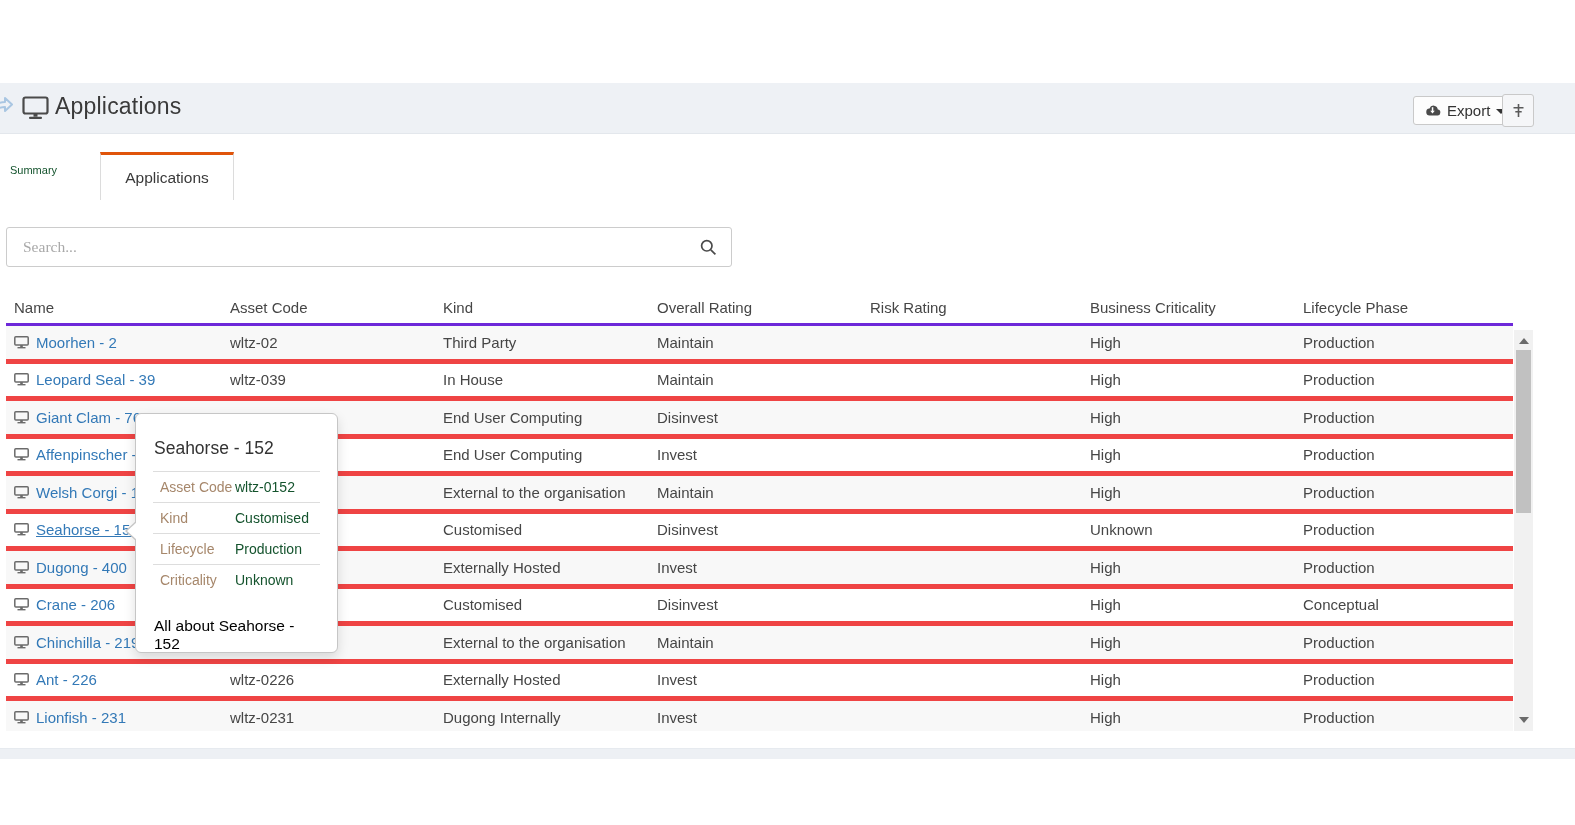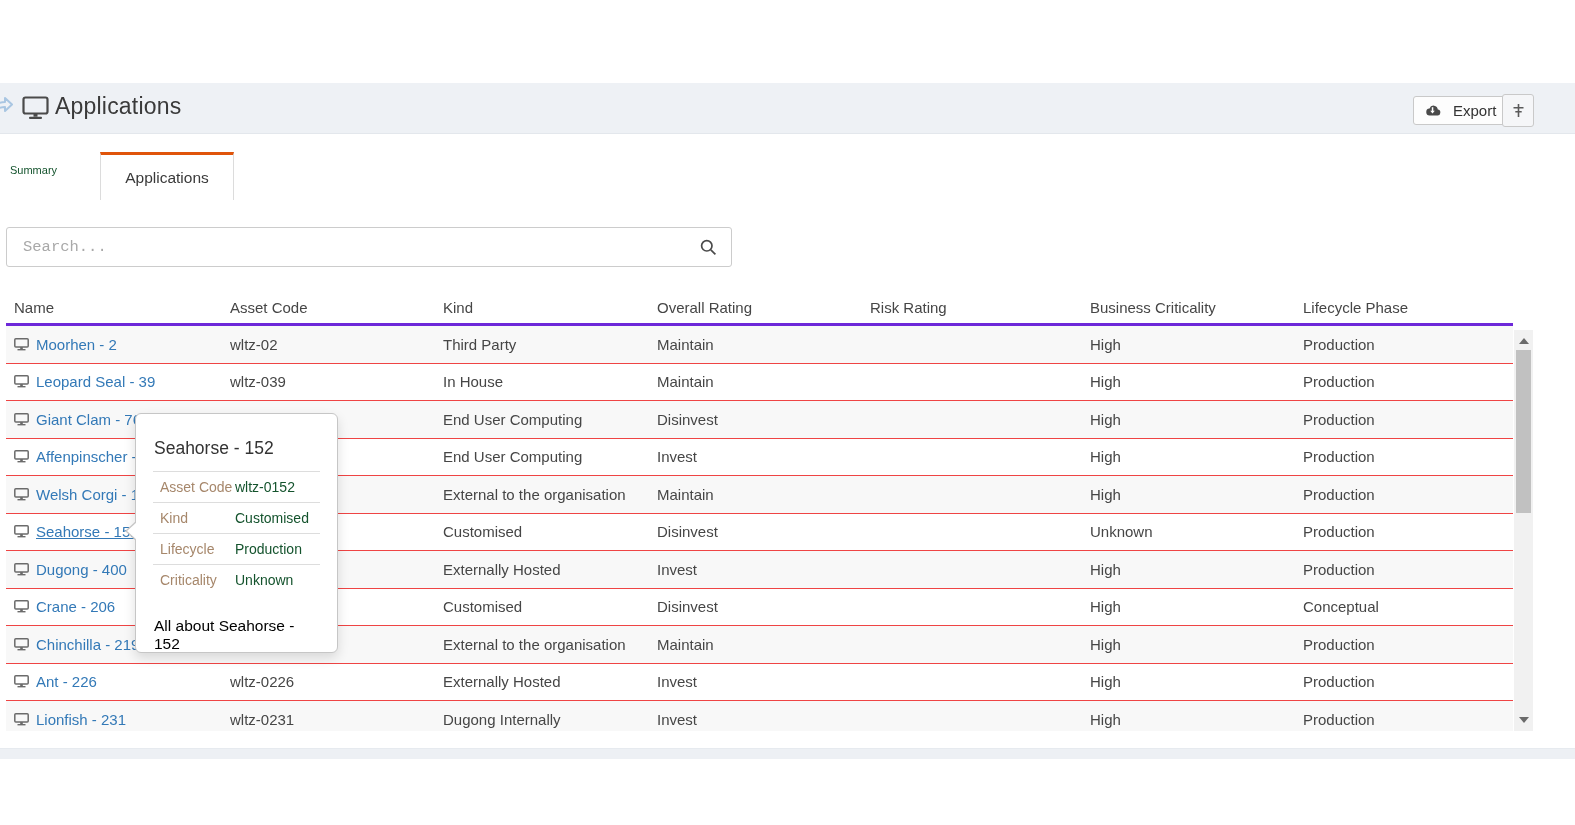--- a/index.html
+++ b/index.html
@@ -17,21 +17,21 @@
   }
   .back-icon { position:absolute; left:-9px; top:12px; }
   .title-monitor { position:absolute; left:22px; top:13px; }
   .page-title {
     position:absolute; left:55px; top:10px;
     font-size:23px; color:#3a3a3a; letter-spacing:0.2px;
   }
   .export-btn {
     position:absolute; left:1413px; top:13px; height:29px; box-sizing:border-box;
     background:#fdfdfd; border:1px solid #c9c9c9; border-radius:3px;
-    display:flex; align-items:center; gap:12px; padding:0 10px;
+    display:flex; align-items:center; gap:6px; padding:0 10px;
     font-size:15px; color:#333; cursor:pointer;
   }
   .caret-down {
     width:0; height:0; margin-top:2px;
     border-left:5px solid transparent; border-right:5px solid transparent;
     border-top:5px solid #333;
   }
   .settings-btn {
     position:absolute; left:1502px; top:11px; width:32px; height:33px; box-sizing:border-box;
     background:#f5f6f8; border:1px solid #c9c9c9; border-radius:3px;
@@ -52,39 +52,39 @@
   }
 
   
   .search-wrap {
     position:absolute; left:6px; top:227px; width:726px; height:40px; box-sizing:border-box;
     border:1px solid #cccccc; border-radius:3px; background:#fff;
   }
   .search-input {
     width:100%; height:100%; border:none; outline:none; background:transparent;
     padding:0 44px 0 16px; box-sizing:border-box;
-    font-size:15.5px; color:#15803d; font-family:Liberation Mono, monospace;
+    font-size:15.5px; color:#15803d; font-family:Liberation Serif, serif;
   }
   .search-input::placeholder { color:#a9a9a9; }
   .search-icon { position:absolute; right:13px; top:10px; }
 
   
   .thead {
     position:absolute; left:6px; top:292px; width:1507px; height:34px; box-sizing:border-box;
     display:flex; align-items:center; padding-left:8px;
     border-bottom:3px solid #6d28d9;
     font-size:15px; color:#333;
   }
   .tbody {
     position:absolute; left:6px; top:326px; width:1507px; height:405px;
     overflow:hidden;
   }
   .trow {
     display:flex; align-items:center; height:37.5px; box-sizing:border-box;
-    padding-left:8px; border-bottom:1px solid #ef4444; background:#fff;
+    padding-left:8px; border-bottom:5px solid #ef4444; background:#fff;
   }
   .trow.striped { background:#f8f8f8; }
   .cell { font-size:15px; color:#464646; white-space:nowrap; overflow:hidden; }
   .col-name    { width:216px; display:flex; align-items:center; gap:7px; }
   .col-asset   { width:213px; }
   .col-kind    { width:214px; }
   .col-overall { width:213px; }
   .col-risk    { width:220px; }
   .col-crit    { width:213px; }
   .col-phase   { flex:1; }

